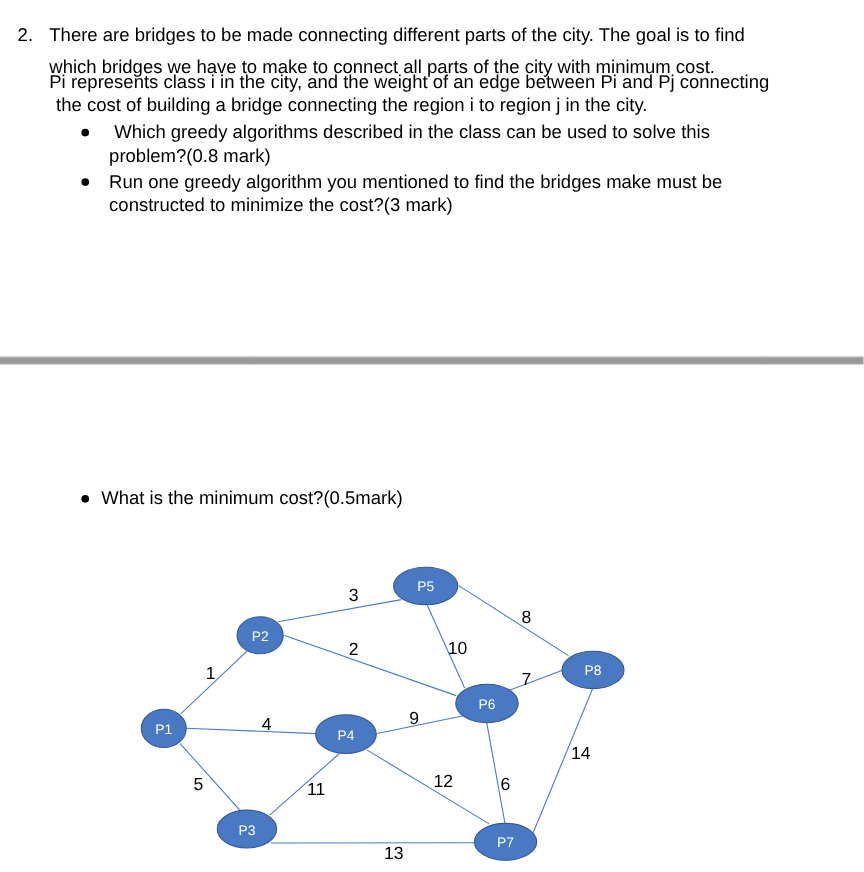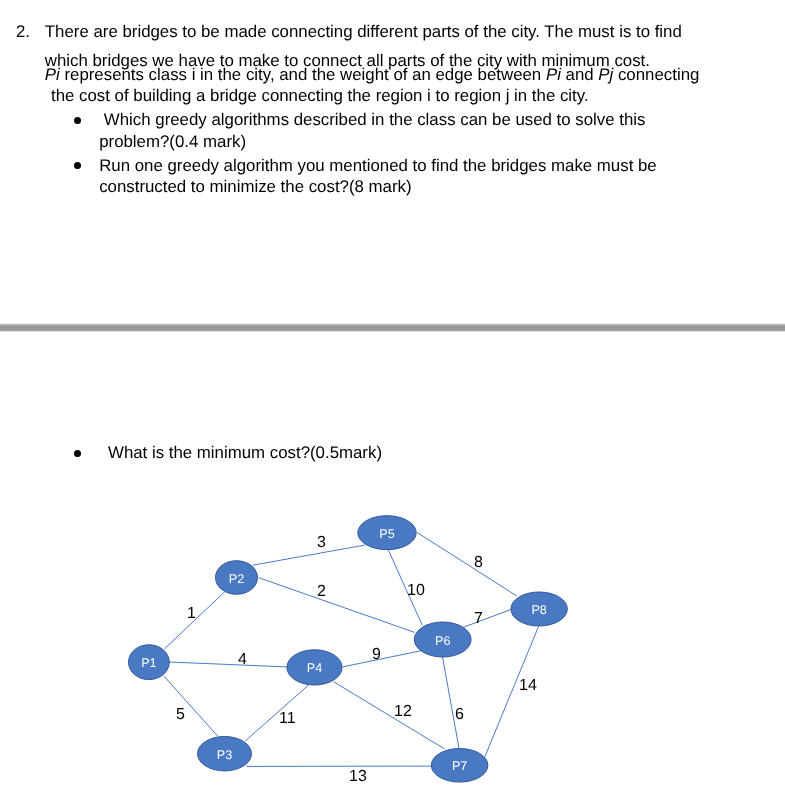--- a/index.html
+++ b/index.html
@@ -3,57 +3,57 @@
 <meta charset="utf-8">
 <style>
   html,body{margin:0;padding:0;}
   body{width:785px;height:793px;background:#ffffff;
        font-family:"Liberation Sans",sans-serif;color:#000000;
        overflow:hidden;position:relative;
        -webkit-font-smoothing:antialiased;text-rendering:geometricPrecision;}
   .page{position:absolute;left:0;top:0;width:785px;height:793px;}
 
   .txt{position:absolute;white-space:pre;font-size:16.83px;color:#000;}
-  .ital{font-style:italic;}
+  .ital{}
   .bullet{position:absolute;width:7px;height:7px;border-radius:50%;background:#000;}
   .sep{position:absolute;left:0;width:785px;height:9px;
        background:linear-gradient(to bottom,#ffffff 0%,#c9c9c9 14%,#999999 30%,#999999 72%,#a8a8a8 86%,#ffffff 100%);}
 
   svg.graph{position:absolute;left:0;top:0;width:785px;height:793px;overflow:visible;}
   .elabel{font-family:"Liberation Sans",sans-serif;font-size:16px;fill:#000;}
   .nlabel{font-family:"Liberation Sans",sans-serif;font-size:12.6px;fill:#ffffff;}
 </style>
 </head>
 <body>
 
 <div class="page">
 
   <div>
     <span class="txt" style="left:16px;top:21.9px">2.</span>
-    <span class="txt" style="left:44.8px;top:21.9px">There are bridges to be made connecting different parts of the city. The must is to find</span>
+    <span class="txt" style="left:44.8px;top:21.9px">There are bridges to be made connecting different parts of the city. The goal is to find</span>
     <span class="txt" style="left:44.8px;top:51px">which bridges we have to make to connect all parts of the city with minimum cost.</span>
 
     <span class="txt" style="left:44.8px;top:64.9px"><span class="ital">Pi</span><span> represents class i in the city, and the weight of an edge between </span><span class="ital">Pi</span><span> and </span><span class="ital">Pj</span><span> connecting</span></span>
 
     <span class="txt" style="left:51px;top:86.4px">the cost of building a bridge connecting the region i to region j in the city.</span>
 
     <span class="bullet" style="left:74px;top:117px"></span>
     <span class="txt" style="left:99.2px;top:110.2px"> Which greedy algorithms described in the class can be used to solve this</span>
-    <span class="txt" style="left:99.2px;top:131.7px">problem?(0.4 mark)</span>
+    <span class="txt" style="left:99.2px;top:131.7px">problem?(0.8 mark)</span>
 
     <span class="bullet" style="left:74px;top:162px"></span>
     <span class="txt" style="left:99.2px;top:155.7px">Run one greedy algorithm you mentioned to find the bridges make must be</span>
-    <span class="txt" style="left:99.2px;top:177.2px">constructed to minimize the cost?(8 mark)</span>
+    <span class="txt" style="left:99.2px;top:177.2px">constructed to minimize the cost?(3 mark)</span>
   </div>
 
   <div class="sep" style="top:323px"></div>
 
   <div>
     <span class="bullet" style="left:74px;top:449.5px"></span>
-    <span class="txt" style="left:108px;top:443.2px">What is the minimum cost?(0.5mark)</span>
+    <span class="txt" style="left:92px;top:443.2px">What is the minimum cost?(0.5mark)</span>
   </div>
 
   <svg class="graph" viewBox="0 0 785 793">
     <g id="edge-layer">
         <line x1="164.3" y1="649" x2="224.5" y2="592" stroke="#4A7AC6" stroke-width="1.0"></line>
         <line x1="252.7" y1="565.2" x2="364.8" y2="545.1" stroke="#4A7AC6" stroke-width="1.0"></line>
         <line x1="258.7" y1="577.7" x2="414.7" y2="632.4" stroke="#4A7AC6" stroke-width="1.0"></line>
         <line x1="169.2" y1="662" x2="286.7" y2="666.9" stroke="#4A7AC6" stroke-width="1.0"></line>
         <line x1="163.8" y1="676" x2="218" y2="736.5" stroke="#4A7AC6" stroke-width="1.0"></line>
         <line x1="245.2" y1="741" x2="308.6" y2="685" stroke="#4A7AC6" stroke-width="1.0"></line>

